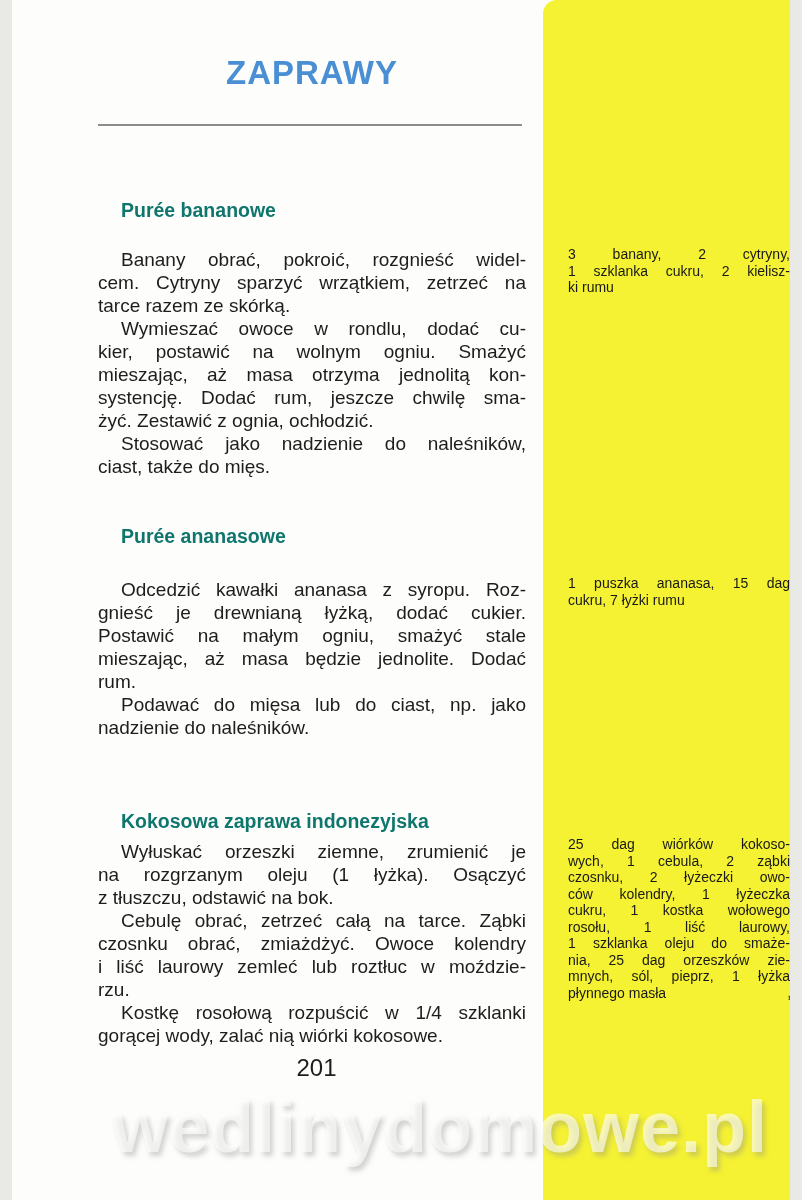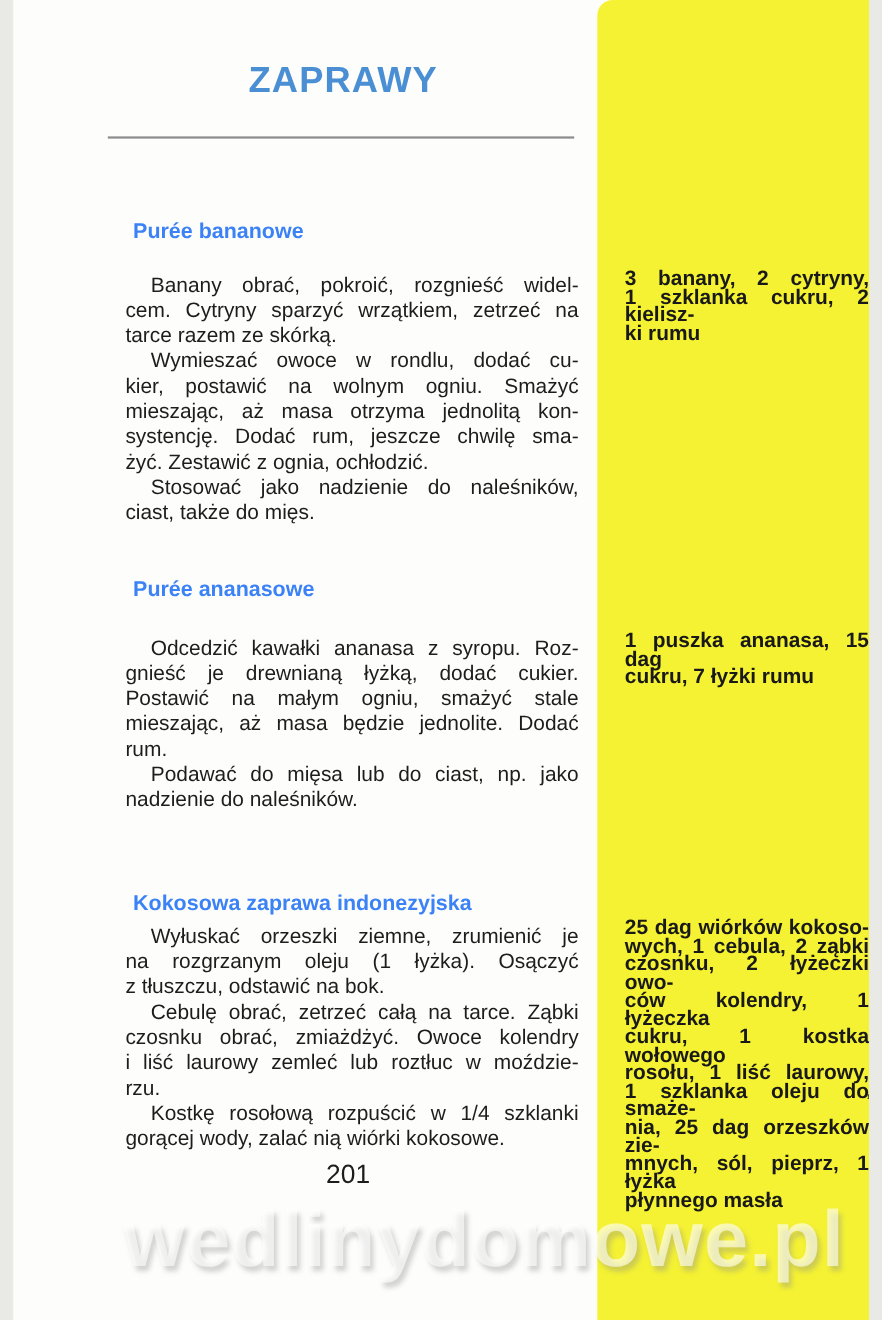--- a/index.html
+++ b/index.html
@@ -50,21 +50,21 @@
   }
   
   .heading {
     position: absolute;
     left: 86px;
     width: 428px;
     margin: 0;
     padding-left: 23px;
     font-size: 19.5px;
     font-weight: bold;
-    color: #3b82f6;
+    color: #0f766e;
   }
   .heading1 { top: 199px; }
   .heading2 { top: 525px; }
   .heading3 { top: 810px; }
   
   .body-block {
     position: absolute;
     left: 86px;
     width: 428px;
     font-size: 19px;
@@ -72,31 +72,30 @@
     color: #1d1d1d;
   }
   .body1 { top: 248px; }
   .body2 { top: 578px; }
   .body3 { top: 840px; }
   .para { margin: 0; }
   .para .tline {
     text-align: justify;
     text-align-last: justify;
     white-space: normal;
-    margin-left: 16px;
   }
   .para .tline:first-child { text-indent: 23px; }
   .para .tline:last-child { text-align-last: left; }
   
   .ing {
     position: absolute;
     left: 556px;
     width: 222px;
-    font-size: 19px;
-    font-weight: bold;
+    font-size: 14px;
+    font-weight: normal;
     line-height: 16.5px;
     color: #191919;
   }
   .ing1 { top: 246px; }
   .ing2 { top: 575px; }
   .ing3 { top: 836px; }
   .ing .tline {
     text-align: justify;
     text-align-last: justify;
   }

